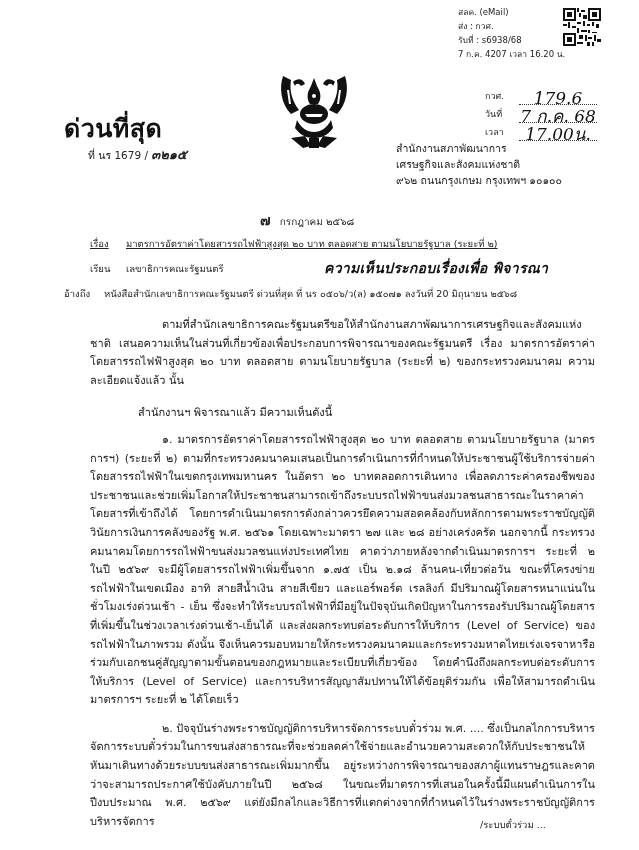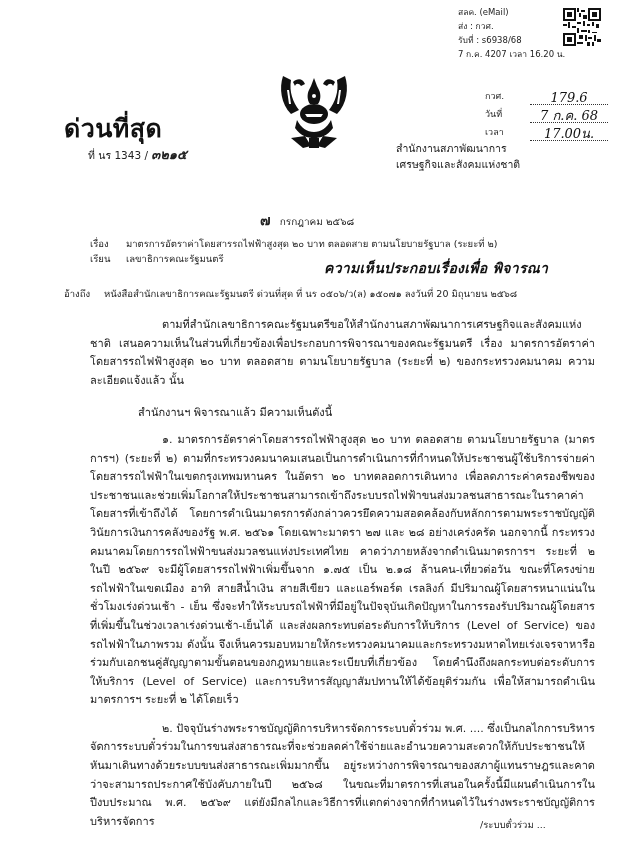--- a/index.html
+++ b/index.html
@@ -4,23 +4,23 @@
 <style>
   html, body { margin:0; padding:0; background:#ffffff; }
   body {
     width:639px; height:850px; position:relative; overflow:hidden;
     font-family:"DejaVu Sans", sans-serif; color:#1a1a1a;
   }
   .abs { position:absolute; }
   .stamp { left:458px; top:5px; font-size:8.5px; line-height:14px; color:#222; }
   .qr { left:563px; top:8px; width:38px; height:38px; }
   .recv { left:485px; top:87px; font-size:9px; line-height:18px; color:#222; }
-  .recv .row { display:flex; align-items:flex-end; gap:15px; height:18px; }
+  .recv .row { display:flex; align-items:flex-end; gap:4px; height:18px; }
   .recv .lbl { width:30px; }
-  .recv .val { width:78px; border-bottom:1.5px dotted #333; font-family:"DejaVu Serif", serif; font-style:italic; font-size:13px; text-align:center; line-height:12px; color:#111; }
+  .recv .val { width:78px; border-bottom:1.5px dotted #333; font-family:"DejaVu Serif", serif; font-style:italic; font-size:17px; text-align:center; line-height:12px; color:#111; }
   .garuda { left:275px; top:70px; width:78px; height:82px; }
   .urgent { left:64px; top:108px; font-size:25px; font-weight:bold; letter-spacing:0.5px; color:#111;text-align:center; }
   .docno { left:88px; top:144px; font-size:10.5px; color:#222; }
   .docno .hand { font-weight:bold; font-size:13px; font-style:italic; }
   .org { left:396px; top:140px; font-size:10.5px; line-height:16px; color:#222; }
   .date { left:260px; top:209px; font-size:10px; color:#222; }
   .date .day { font-weight:bold; font-size:14px; margin-right:6px; }
   .meta { left:90px; font-size:9.5px; color:#222; display:flex; }
   .meta .k { width:36px; }
   .stamp-title { left:324px; top:230px; font-size:14px; font-weight:bold; font-style:italic; color:#111; letter-spacing:0.3px; }
@@ -110,40 +110,41 @@
   <g fill="#fff">
     <circle cx="39" cy="26" r="2"></circle>
     <path d="M30 44 L48 44 L46 47 L32 47 Z"></path>
     <path d="M12 20 L14 20 L16 34 L14 34 Z"></path>
     <path d="M66 20 L64 20 L62 34 L64 34 Z"></path>
   </g>
 </svg>
 
 <div class="abs urgent">ด่วนที่สุด</div>
 <div class="abs docno">
-  <span>ที่ นร 1343 /</span>
+  <span>ที่ นร 1679 /</span>
   <span class="hand">๓๒๑๕</span>
 </div>
 
 <div class="abs org">
   <div>สำนักงานสภาพัฒนาการ</div>
   <div>เศรษฐกิจและสังคมแห่งชาติ</div>
+  <div>๙๖๒ ถนนกรุงเกษม กรุงเทพฯ ๑๐๑๐๐</div>
 </div>
 
 <div class="abs date">
   <span class="day">๗</span>
   <span>กรกฎาคม ๒๕๖๘</span>
 </div>
 
-<div class="abs meta" style="top:236px; width:520px;">
+<div class="abs meta" style="top:236px; width:520px;text-decoration:underline;">
   <span class="k">เรื่อง</span>
   <span>มาตรการอัตราค่าโดยสารรถไฟฟ้าสูงสุด ๒๐ บาท ตลอดสาย ตามนโยบายรัฐบาล (ระยะที่ ๒)</span>
 </div>
 
-<div class="abs meta" style="top:251px;">
+<div class="abs meta" style="top:261px;">
   <span class="k">เรียน</span>
   <span>เลขาธิการคณะรัฐมนตรี</span>
 </div>
 <div class="abs stamp-title" style="top:257px;">ความเห็นประกอบเรื่องเพื่อ พิจารณา</div>
 
 <div class="abs meta" style="top:286px; left:64px; width:540px;">
   <span style="width:40px;">อ้างถึง</span>
   <span>หนังสือสำนักเลขาธิการคณะรัฐมนตรี ด่วนที่สุด ที่ นร ๐๕๐๖/ว(ล) ๑๕๐๗๑ ลงวันที่ 20 มิถุนายน ๒๕๖๘</span>
 </div>
 

